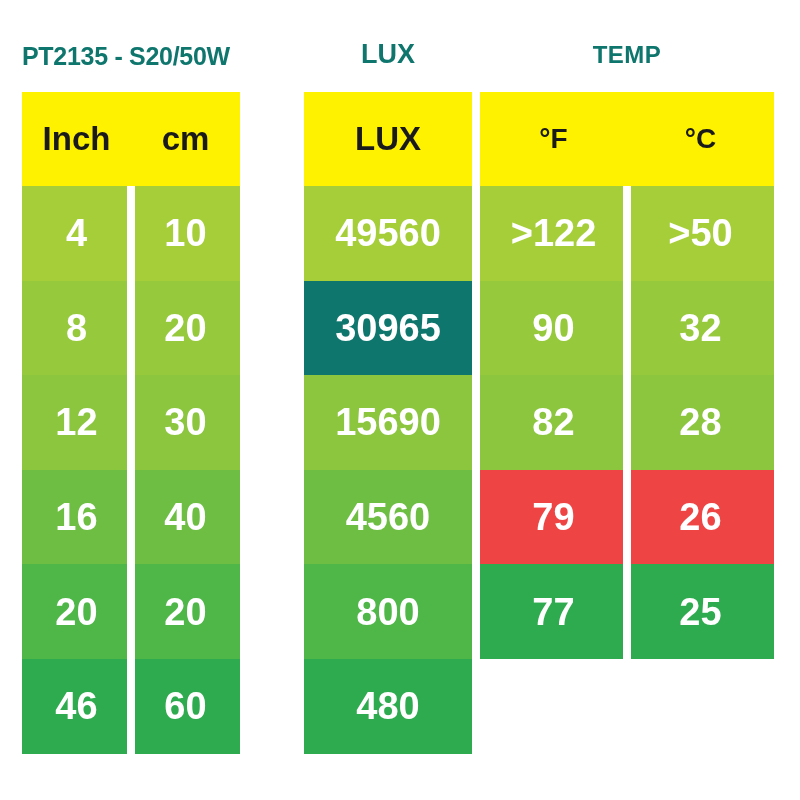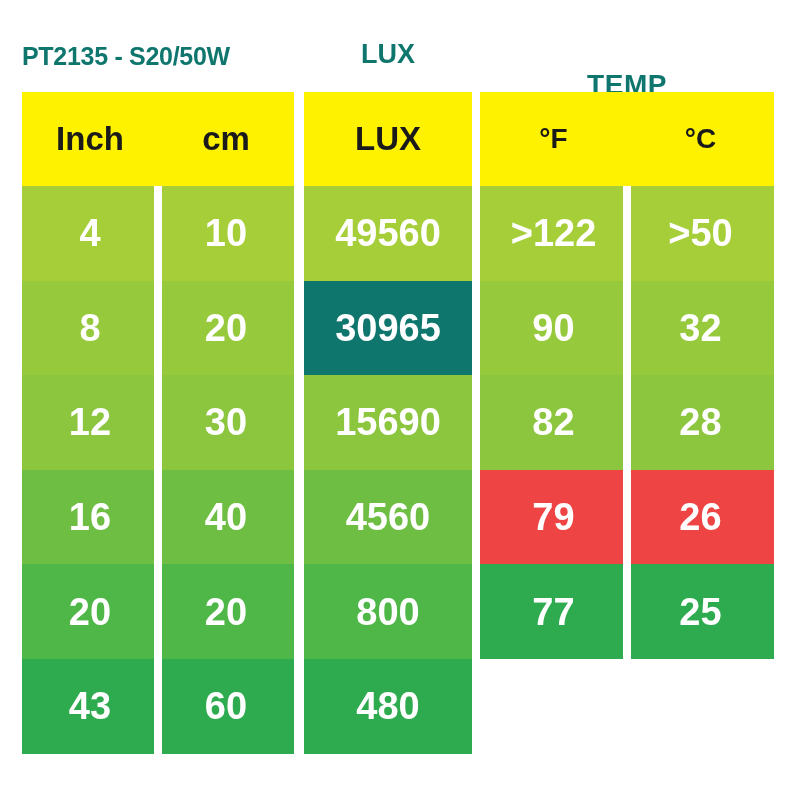--- a/index.html
+++ b/index.html
@@ -45,39 +45,38 @@
     top: -3px;
     width: 168px;
     text-align: center;
     font-size: 27px;
   }
   .caption-temp {
     left: 480px;
     top: -1px;
     width: 294px;
     text-align: center;
-    font-size: 28px;
+    font-size: 24px;
     letter-spacing: 0.5px;
-    margin-top: 28px;
   }
 
   
   .grid {
     position: absolute;
     left: 0;
     top: 92px;
     width: 800px;
     height: 662px;
   }
   .group {
     position: absolute;
     top: 0;
     bottom: 0;
   }
-  .group-dist { left: 22px;  width: 272px; }
+  .group-dist { left: 22px;  width: 218px; }
   .group-lux  { left: 304px; width: 168px; }
   .group-temp { left: 480px; width: 294px; }
 
   .hdr-row {
     position: absolute;
     left: 0; right: 0;
     top: 0;
     height: 94px;
     background: #fff200;
     display: flex;
@@ -163,21 +162,21 @@
           <div class="data-cell">16</div>
           <div class="data-cell">40</div>
           <div class="sep"></div>
         </div>
         <div class="data-row" style="background:#4eb748">
           <div class="data-cell">20</div>
           <div class="data-cell">20</div>
           <div class="sep"></div>
         </div>
         <div class="data-row" style="background:#2eab4f">
-          <div class="data-cell">43</div>
+          <div class="data-cell">46</div>
           <div class="data-cell">60</div>
           <div class="sep"></div>
         </div>
       </div>
     </div>
 
     <div class="group group-lux">
       <div class="hdr-row">
         <div class="hdr-cell">LUX</div>
       </div>

